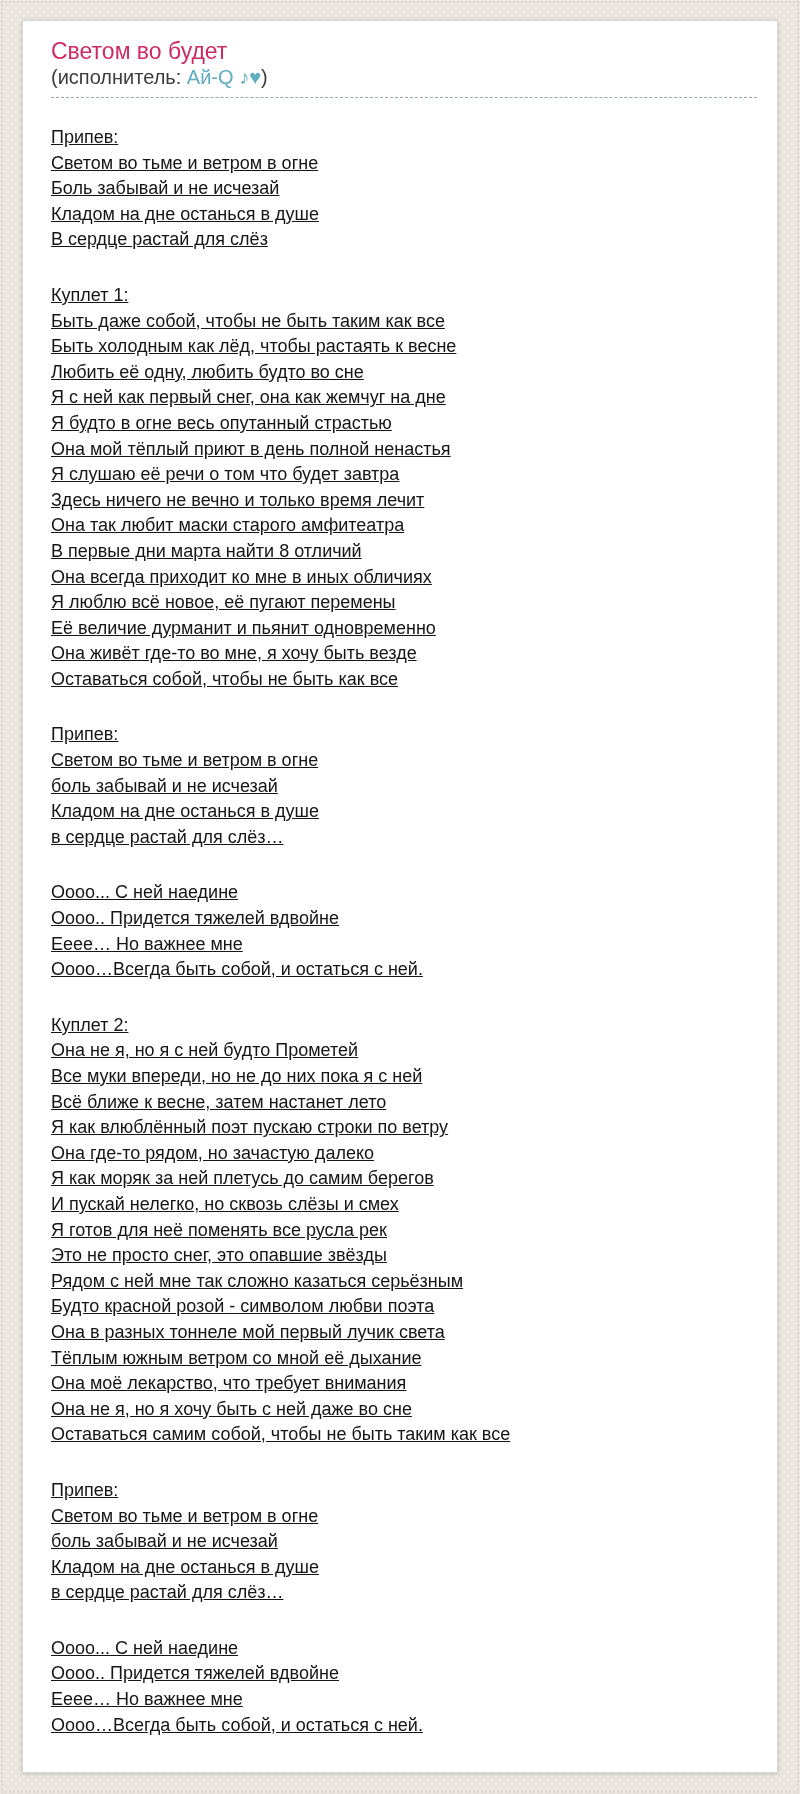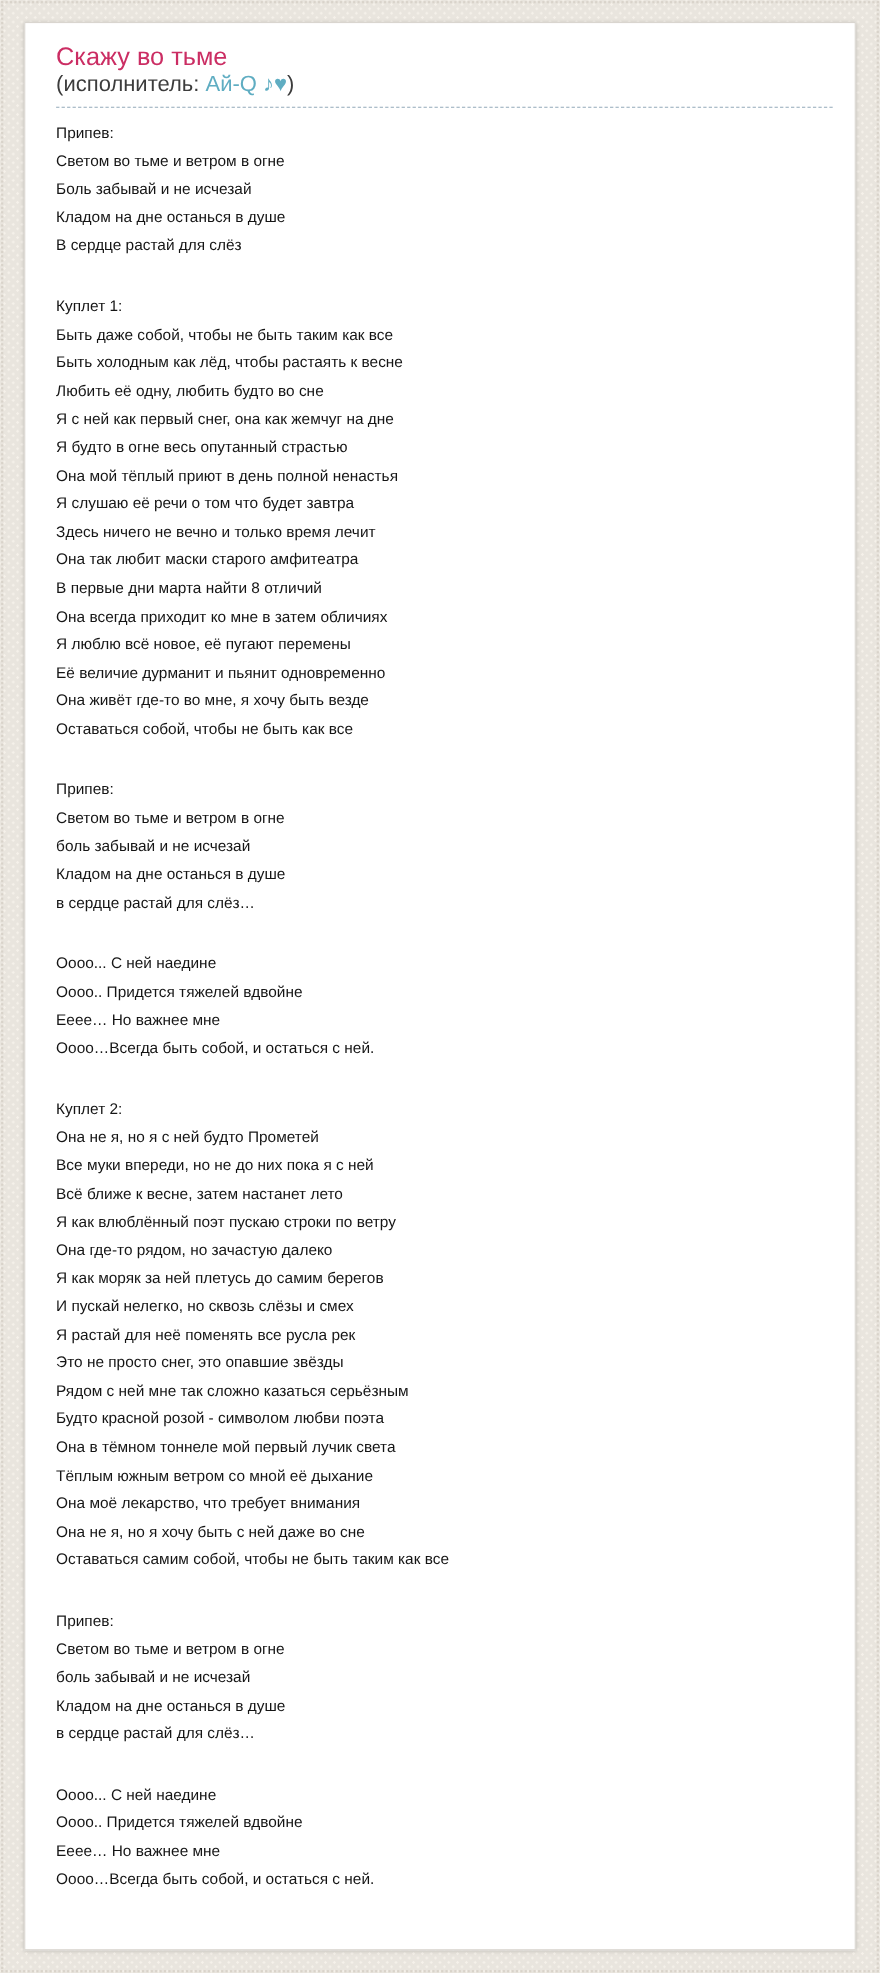--- a/index.html
+++ b/index.html
@@ -51,37 +51,38 @@
     color: #3c3c3c;
     padding-bottom: 10px;
     border-bottom: 1px dashed var(--separator, #93a9b9);
   }
   .artist-link {
     color: var(--artist-link, #5fadc2);
     text-decoration: none;
     cursor: pointer;
   }
   .lyrics {
-    margin-top: 10px;
-    font-size: 14px;
+    margin-top: 27px;
+    font-size: 18px;
     line-height: 25.6px;
     color: var(--lyrics-text, #151515);
+    text-decoration: underline;
   }
   .stanza { margin: 0 0 30px 0; }
   .stanza:last-child { margin-bottom: 0; }
   .lyrics-line { white-space: pre-wrap; }
 </style>
 </head>
 <body>
 
 <div class="page-frame"></div>
 
 <div class="card">
   <div>
-    <h1 class="song-title">Скажу во тьме</h1>
+    <h1 class="song-title">Светом во будет</h1>
     <div class="artist-line"><span>(исполнитель: </span><a class="artist-link" href="#">Ай-Q ♪♥</a><span>)</span></div>
   </div>
 
   <div class="lyrics">
       <div class="stanza">
         <div class="lyrics-line">Припев:</div>
         <div class="lyrics-line">Светом во тьме и ветром в огне</div>
         <div class="lyrics-line">Боль забывай и не исчезай</div>
         <div class="lyrics-line">Кладом на дне останься в душе</div>
         <div class="lyrics-line">В сердце растай для слёз</div>
@@ -91,21 +92,21 @@
         <div class="lyrics-line">Быть даже собой, чтобы не быть таким как все</div>
         <div class="lyrics-line">Быть холодным как лёд, чтобы растаять к весне</div>
         <div class="lyrics-line">Любить её одну, любить будто во сне</div>
         <div class="lyrics-line">Я с ней как первый снег, она как жемчуг на дне</div>
         <div class="lyrics-line">Я будто в огне весь опутанный страстью</div>
         <div class="lyrics-line">Она мой тёплый приют в день полной ненастья</div>
         <div class="lyrics-line">Я слушаю её речи о том что будет завтра</div>
         <div class="lyrics-line">Здесь ничего не вечно и только время лечит</div>
         <div class="lyrics-line">Она так любит маски старого амфитеатра</div>
         <div class="lyrics-line">В первые дни марта найти 8 отличий</div>
-        <div class="lyrics-line">Она всегда приходит ко мне в затем обличиях</div>
+        <div class="lyrics-line">Она всегда приходит ко мне в иных обличиях</div>
         <div class="lyrics-line">Я люблю всё новое, её пугают перемены</div>
         <div class="lyrics-line">Её величие дурманит и пьянит одновременно</div>
         <div class="lyrics-line">Она живёт где-то во мне, я хочу быть везде</div>
         <div class="lyrics-line">Оставаться собой, чтобы не быть как все</div>
       </div>
       <div class="stanza">
         <div class="lyrics-line">Припев:</div>
         <div class="lyrics-line">Светом во тьме и ветром в огне</div>
         <div class="lyrics-line">боль забывай и не исчезай</div>
         <div class="lyrics-line">Кладом на дне останься в душе</div>
@@ -119,25 +120,25 @@
       </div>
       <div class="stanza">
         <div class="lyrics-line">Куплет 2:</div>
         <div class="lyrics-line">Она не я, но я с ней будто Прометей</div>
         <div class="lyrics-line">Все муки впереди, но не до них пока я с ней</div>
         <div class="lyrics-line">Всё ближе к весне, затем настанет лето</div>
         <div class="lyrics-line">Я как влюблённый поэт пускаю строки по ветру</div>
         <div class="lyrics-line">Она где-то рядом, но зачастую далеко</div>
         <div class="lyrics-line">Я как моряк за ней плетусь до самим берегов</div>
         <div class="lyrics-line">И пускай нелегко, но сквозь слёзы и смех</div>
-        <div class="lyrics-line">Я растай для неё поменять все русла рек</div>
+        <div class="lyrics-line">Я готов для неё поменять все русла рек</div>
         <div class="lyrics-line">Это не просто снег, это опавшие звёзды</div>
         <div class="lyrics-line">Рядом с ней мне так сложно казаться серьёзным</div>
         <div class="lyrics-line">Будто красной розой - символом любви поэта</div>
-        <div class="lyrics-line">Она в тёмном тоннеле мой первый лучик света</div>
+        <div class="lyrics-line">Она в разных тоннеле мой первый лучик света</div>
         <div class="lyrics-line">Тёплым южным ветром со мной её дыхание</div>
         <div class="lyrics-line">Она моё лекарство, что требует внимания</div>
         <div class="lyrics-line">Она не я, но я хочу быть с ней даже во сне</div>
         <div class="lyrics-line">Оставаться самим собой, чтобы не быть таким как все</div>
       </div>
       <div class="stanza">
         <div class="lyrics-line">Припев:</div>
         <div class="lyrics-line">Светом во тьме и ветром в огне</div>
         <div class="lyrics-line">боль забывай и не исчезай</div>
         <div class="lyrics-line">Кладом на дне останься в душе</div>

